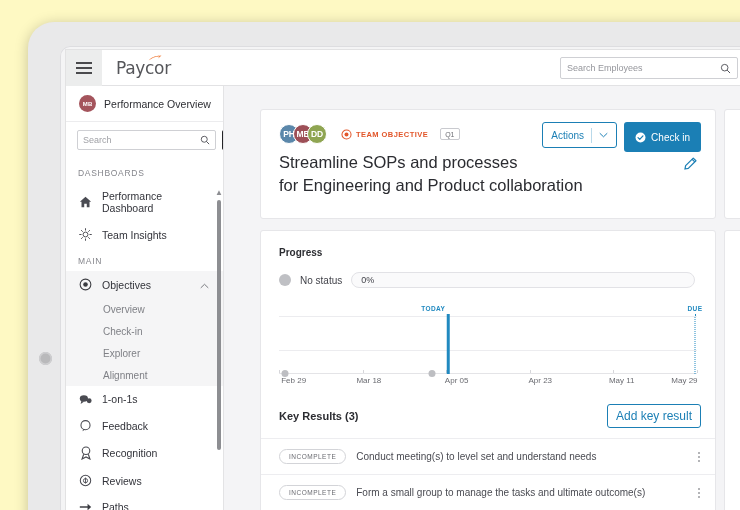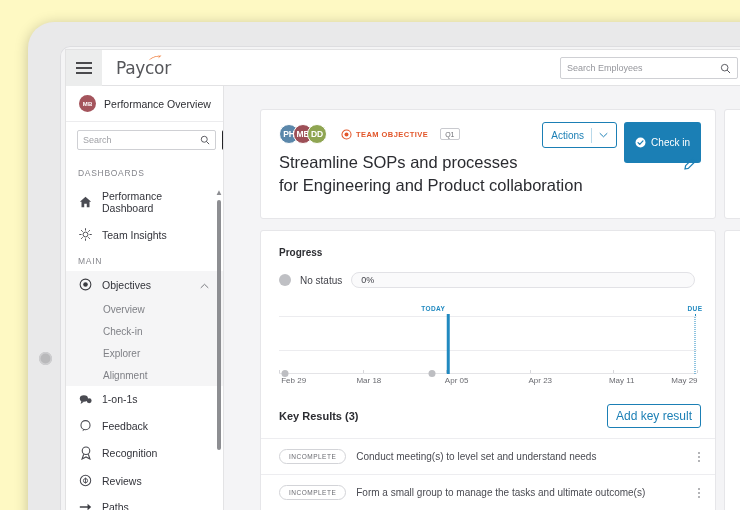--- a/index.html
+++ b/index.html
@@ -236,21 +236,21 @@
   .btn-actions {
     height: 26px; min-width: 74px;
     border: 1px solid #1b7fb5; border-radius: 3px;
     color: #1b7fb5; background: #fff;
     font-size: 10px;
     display: flex; align-items: center; justify-content: center;
     cursor: pointer; gap: 7px; padding: 0 8px;
   }
   .btn-actions .divider { width: 1px; height: 15px; background: #b9d9ea; }
   .btn-checkin {
-    height: 41px;
+    height: 30px;
     background: #1b7fb5; border-radius: 3px;
     color: #fff; font-size: 10px;
     display: flex; align-items: center; gap: 5px;
     padding: 0 11px; cursor: pointer;
   }
   .edit-pencil {
     position: absolute; right: 18px; top: 46px;
     color: #1b7fb5; cursor: pointer;
   }
 

